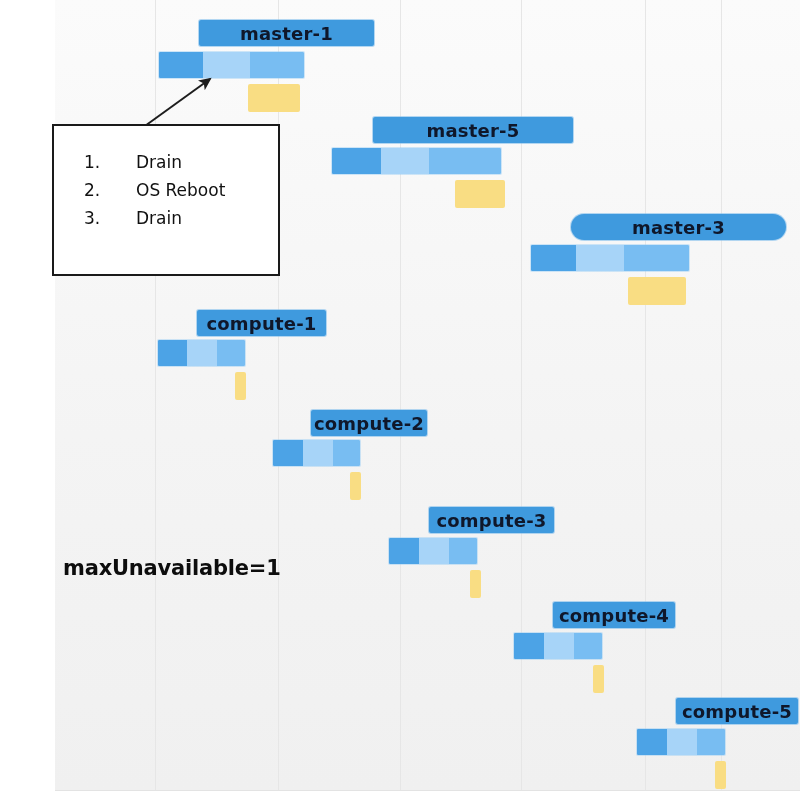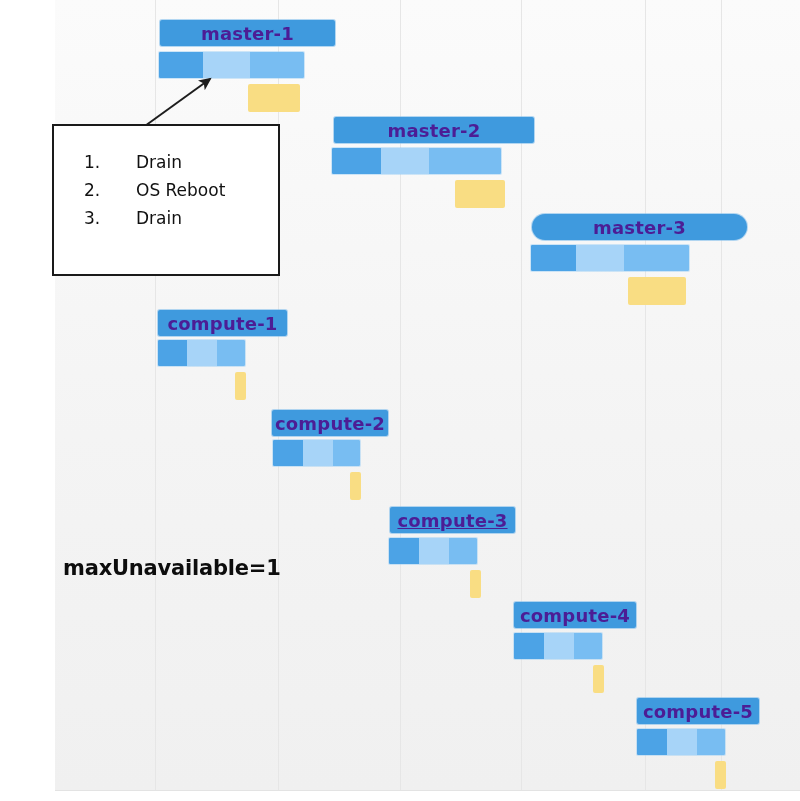--- a/index.html
+++ b/index.html
@@ -38,28 +38,29 @@
   
   .task-group {
     position: absolute;
   }
   .task-label {
     position: absolute;
     height: 26px;
     background: #3f9ade;
     border-radius: 2px;
     box-shadow: 0 0 0 1px rgba(120,185,235,.55);
-    color: #4c1d95;
+    color: #0f172a;
     font-weight: bold;
     font-size: 18px;
     letter-spacing: .2px;
     display: flex;
     align-items: center;
     justify-content: center;
     white-space: nowrap;
+    margin-left: 39px;
   }
   .bar-row {
     position: absolute;
     height: 26px;
     display: flex;
     border-radius: 1px;
     overflow: hidden;
     box-shadow: 0 0 0 1px rgba(150,205,245,.45);
   }
   .seg { height: 100%; }
@@ -146,21 +147,21 @@
       <div class="task-group">
         <div class="task-label" style="left: 105px; top: 20px; width: 175px;">master-1</div>
         <div class="bar-row" style="left: 104px; top: 52px;">
           <div class="seg seg-drain" title="Drain" style="width: 44px;"></div>
           <div class="seg seg-update" title="OS Update" style="width: 47px;"></div>
           <div class="seg seg-reboot" title="Reboot" style="width: 54px;"></div>
         </div>
         <div class="yellow-bar" style="left: 193px; top: 84px; width: 52px;"></div>
       </div>
       <div class="task-group">
-        <div class="task-label" style="left: 279px; top: 117px; width: 200px;">master-2</div>
+        <div class="task-label" style="left: 279px; top: 117px; width: 200px;">master-5</div>
         <div class="bar-row" style="left: 277px; top: 148px;">
           <div class="seg seg-drain" title="Drain" style="width: 49px;"></div>
           <div class="seg seg-update" title="OS Update" style="width: 48px;"></div>
           <div class="seg seg-reboot" title="Reboot" style="width: 72px;"></div>
         </div>
         <div class="yellow-bar" style="left: 400px; top: 180px; width: 50px;"></div>
       </div>
       <div class="task-group">
         <div class="task-label" style="left: 477px; top: 214px; width: 215px; border-radius: 13px;">master-3</div>
         <div class="bar-row" style="left: 476px; top: 245px;">
@@ -182,21 +183,21 @@
       <div class="task-group">
         <div class="task-label" style="left: 217px; top: 410px; width: 116px;">compute-2</div>
         <div class="bar-row" style="left: 218px; top: 440px;">
           <div class="seg seg-drain" title="Drain" style="width: 30px;"></div>
           <div class="seg seg-update" title="OS Update" style="width: 30px;"></div>
           <div class="seg seg-reboot" title="Reboot" style="width: 27px;"></div>
         </div>
         <div class="yellow-bar" style="left: 295px; top: 472px; width: 11px;"></div>
       </div>
       <div class="task-group">
-        <div class="task-label" style="left: 335px; top: 507px; width: 125px; text-decoration: underline;">compute-3</div>
+        <div class="task-label" style="left: 335px; top: 507px; width: 125px;">compute-3</div>
         <div class="bar-row" style="left: 334px; top: 538px;">
           <div class="seg seg-drain" title="Drain" style="width: 30px;"></div>
           <div class="seg seg-update" title="OS Update" style="width: 30px;"></div>
           <div class="seg seg-reboot" title="Reboot" style="width: 28px;"></div>
         </div>
         <div class="yellow-bar" style="left: 415px; top: 570px; width: 11px;"></div>
       </div>
       <div class="task-group">
         <div class="task-label" style="left: 459px; top: 602px; width: 122px;">compute-4</div>
         <div class="bar-row" style="left: 459px; top: 633px;">

